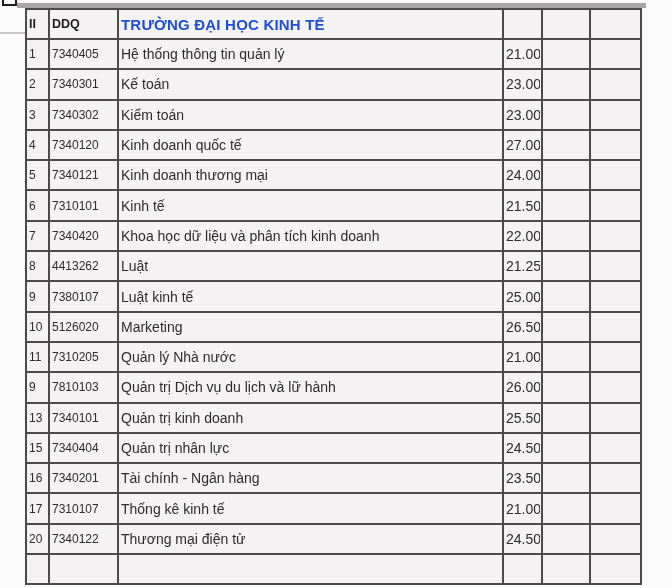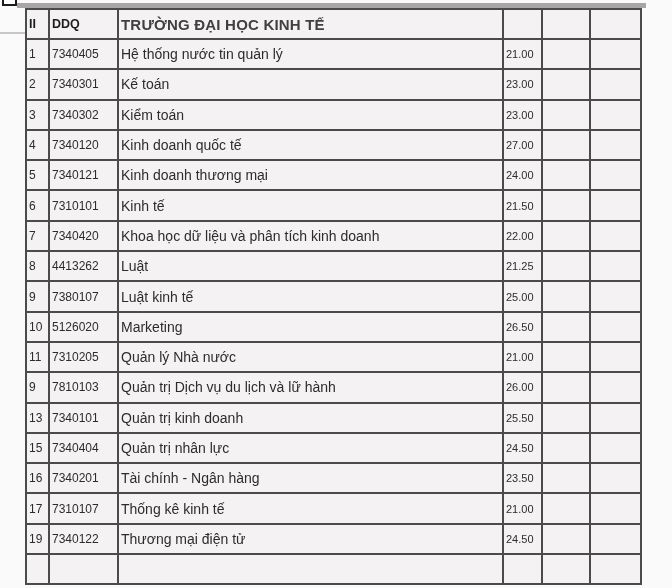--- a/index.html
+++ b/index.html
@@ -56,27 +56,27 @@
   tr.hdr td { height: 28px; }
   .h-idx, .h-code {
     font-weight: bold;
     font-size: 12.5px;
     color: #1e1d1e;
   }
   .h-name {
     font-weight: bold;
     font-size: 15px;
     letter-spacing: 0.2px;
-    color: #404040;
+    color: #1d4ed8;
     padding-left: 4px;
   }
   .c-idx  { font-size: 12px;   padding-left: 2px; }
   .c-code { font-size: 12px; padding-left: 3px; }
   .c-name { font-size: 14px;   padding-left: 4px; }
-  .c-score{ font-size: 11px; padding-left: 2px; }
+  .c-score{ font-size: 14px; padding-left: 2px; border-radius: 11px; }
 </style>
 </head>
 <body>
 
 <div class="top-fragment"></div>
 <div class="scan-band"></div>
 <div class="left-margin-line"></div>
 
 <table class="scores">
   <colgroup>
@@ -92,21 +92,21 @@
       <td class="h-idx">II</td>
       <td class="h-code">DDQ</td>
       <td class="h-name">TRƯỜNG ĐẠI HỌC KINH TẾ</td>
       <td class="c-score"></td>
       <td></td>
       <td></td>
     </tr>
   <tr>
         <td class="c-idx">1</td>
         <td class="c-code">7340405</td>
-        <td class="c-name">Hệ thống nước tin quản lý</td>
+        <td class="c-name">Hệ thống thông tin quản lý</td>
         <td class="c-score">21.00</td>
         <td></td>
         <td></td>
       </tr>
       <tr>
         <td class="c-idx">2</td>
         <td class="c-code">7340301</td>
         <td class="c-name">Kế toán</td>
         <td class="c-score">23.00</td>
         <td></td>
@@ -218,21 +218,21 @@
       </tr>
       <tr>
         <td class="c-idx">17</td>
         <td class="c-code">7310107</td>
         <td class="c-name">Thống kê kinh tế</td>
         <td class="c-score">21.00</td>
         <td></td>
         <td></td>
       </tr>
       <tr>
-        <td class="c-idx">19</td>
+        <td class="c-idx">20</td>
         <td class="c-code">7340122</td>
         <td class="c-name">Thương mại điện tử</td>
         <td class="c-score">24.50</td>
         <td></td>
         <td></td>
       </tr>
       <tr>
         <td class="c-idx"></td>
         <td class="c-code"></td>
         <td class="c-name"></td>

